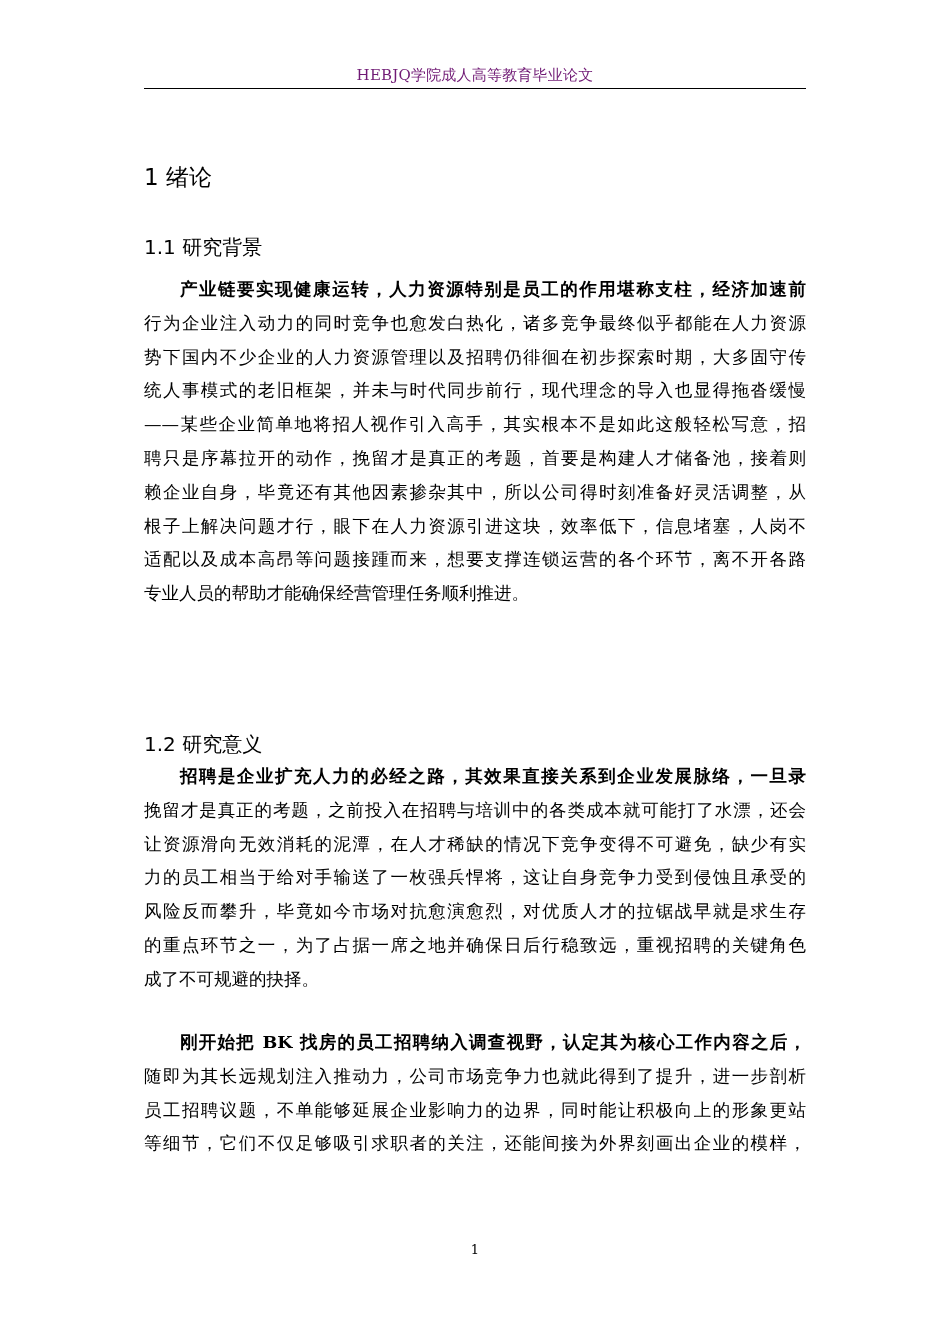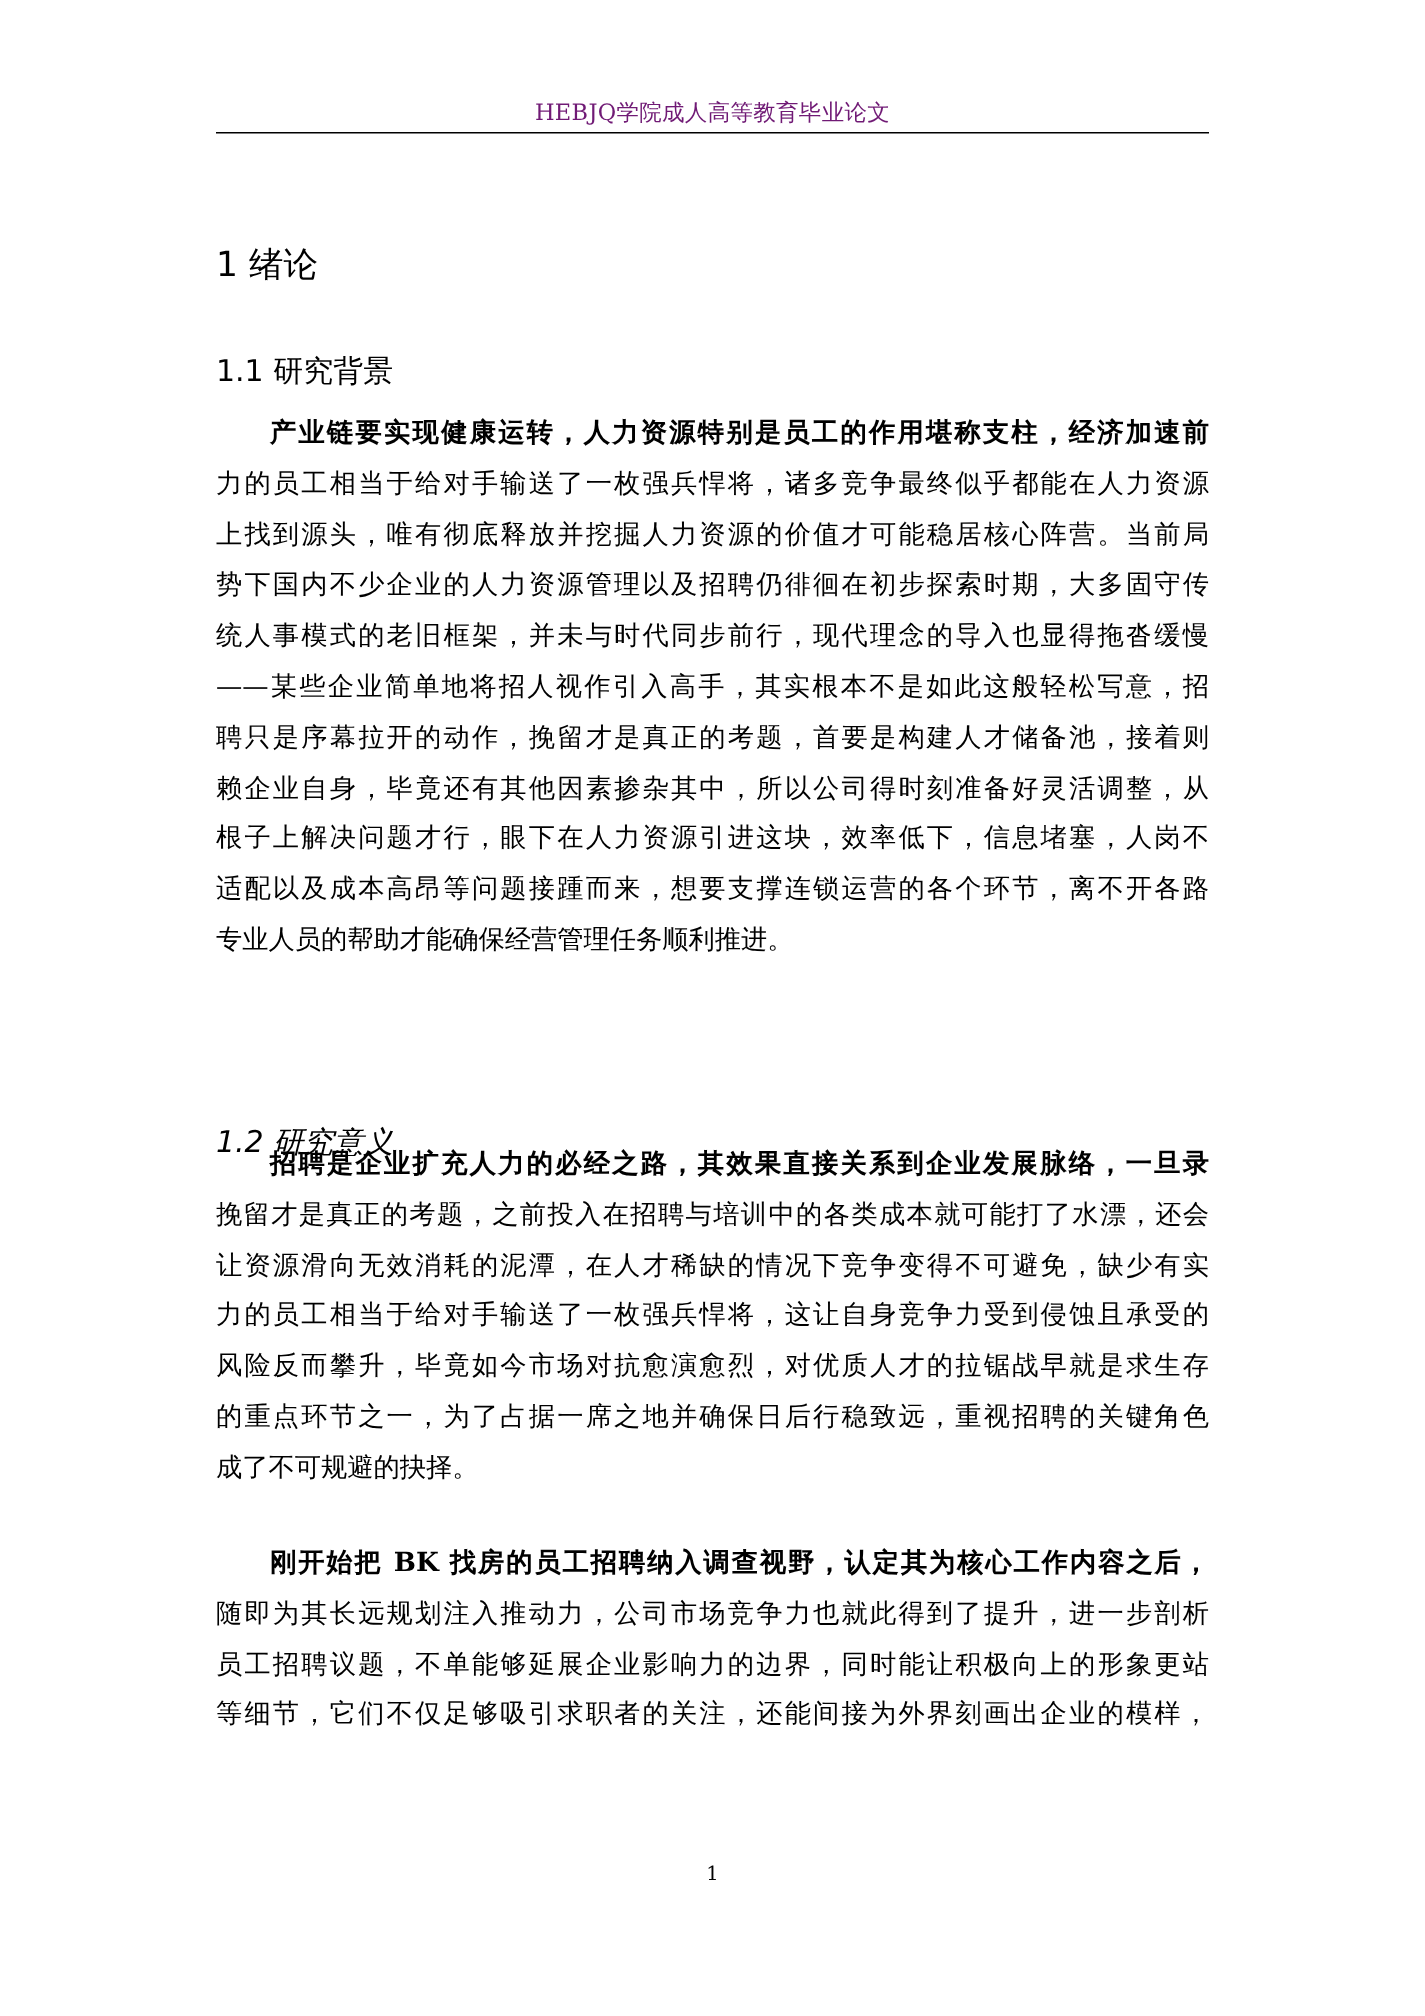--- a/index.html
+++ b/index.html
@@ -26,33 +26,32 @@
 
 <div class="header">HEBJQ学院成人高等教育毕业论文</div>
 <div class="header-rule"></div>
 
 <h1 class="h1">1 绪论</h1>
 
 <h2 class="h2" style="top:233px;">1.1 研究背景</h2>
 
 <div class="para" style="top:273px;">
   <span class="line indent">产业链要实现健康运转，人力资源特别是员工的作用堪称支柱，经济加速前</span>
-  <span class="line">力的员工相当于给对手输送了一枚强兵悍将，诸多竞争最终似乎都能在人力资源</span>
-  <span class="line">上找到源头，唯有彻底释放并挖掘人力资源的价值才可能稳居核心阵营。当前局</span>
+  <span class="line">行为企业注入动力的同时竞争也愈发白热化，诸多竞争最终似乎都能在人力资源</span>
   <span class="line">势下国内不少企业的人力资源管理以及招聘仍徘徊在初步探索时期，大多固守传</span>
   <span class="line">统人事模式的老旧框架，并未与时代同步前行，现代理念的导入也显得拖沓缓慢</span>
   <span class="line">——某些企业简单地将招人视作引入高手，其实根本不是如此这般轻松写意，招</span>
   <span class="line">聘只是序幕拉开的动作，挽留才是真正的考题，首要是构建人才储备池，接着则</span>
   <span class="line">赖企业自身，毕竟还有其他因素掺杂其中，所以公司得时刻准备好灵活调整，从</span>
   <span class="line">根子上解决问题才行，眼下在人力资源引进这块，效率低下，信息堵塞，人岗不</span>
   <span class="line">适配以及成本高昂等问题接踵而来，想要支撑连锁运营的各个环节，离不开各路</span>
   <span class="line last">专业人员的帮助才能确保经营管理任务顺利推进。</span>
 </div>
 
-<h2 class="h2" style="top:747px;font-style:italic;">1.2 研究意义</h2>
+<h2 class="h2" style="top:730px;">1.2 研究意义</h2>
 
 <div class="para" style="top:760px;">
   <span class="line indent">招聘是企业扩充人力的必经之路，其效果直接关系到企业发展脉络，一旦录</span>
   <span class="line">挽留才是真正的考题，之前投入在招聘与培训中的各类成本就可能打了水漂，还会</span>
   <span class="line">让资源滑向无效消耗的泥潭，在人才稀缺的情况下竞争变得不可避免，缺少有实</span>
   <span class="line">力的员工相当于给对手输送了一枚强兵悍将，这让自身竞争力受到侵蚀且承受的</span>
   <span class="line">风险反而攀升，毕竟如今市场对抗愈演愈烈，对优质人才的拉锯战早就是求生存</span>
   <span class="line">的重点环节之一，为了占据一席之地并确保日后行稳致远，重视招聘的关键角色</span>
   <span class="line last">成了不可规避的抉择。</span>
 </div>

